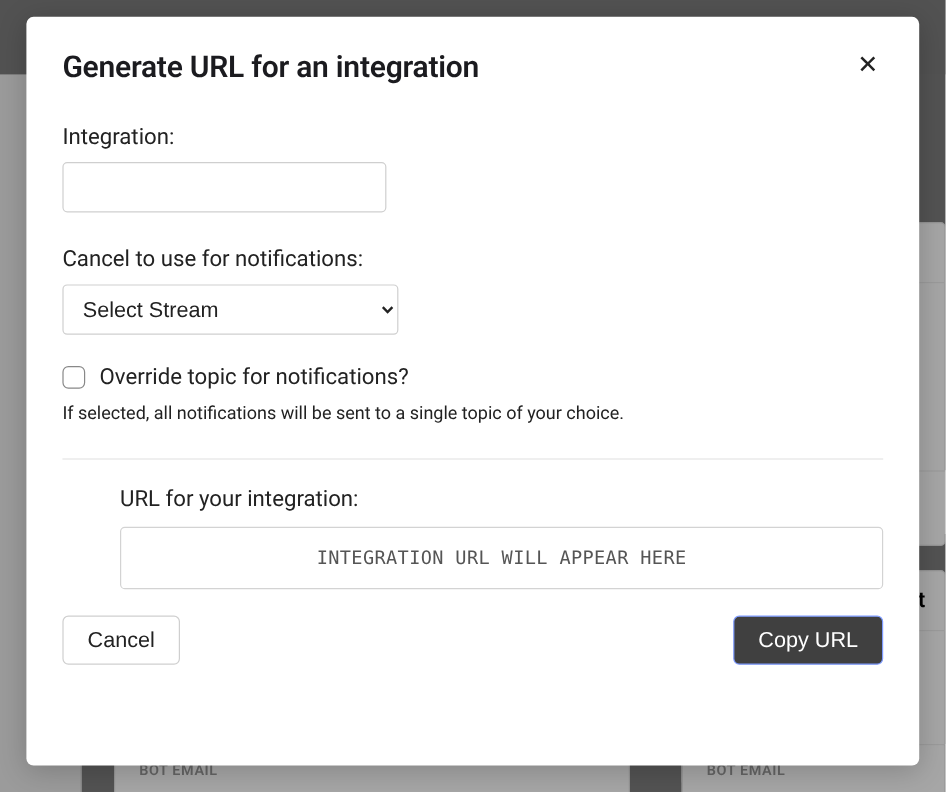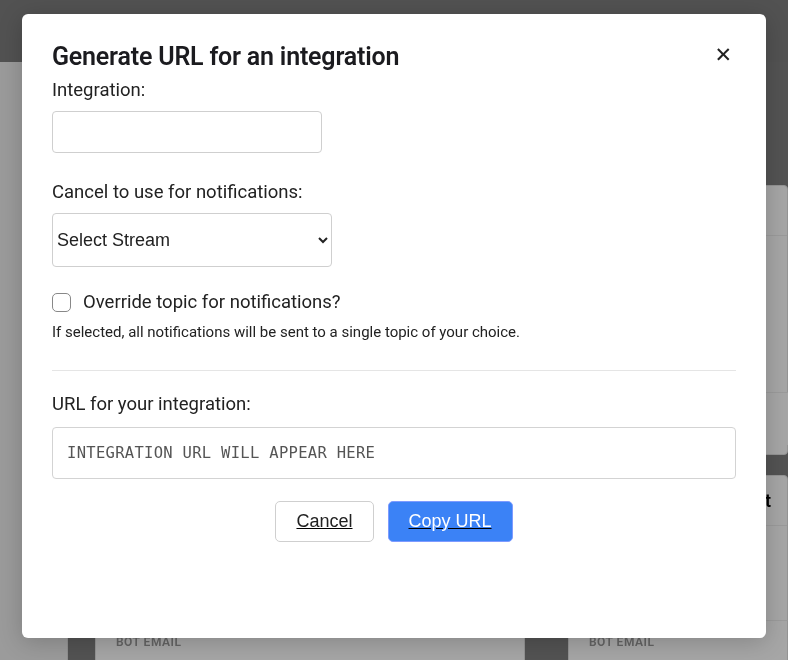--- a/index.html
+++ b/index.html
@@ -149,42 +149,42 @@
     .close-btn {
       font-size: 21px;
       line-height: 1;
       color: #222;
       cursor: pointer;
       background: none;
       border: none;
       padding: 2px 4px;
       font-weight: 400;
     }
-    .field { margin-top: 8px; }
+    .field { margin-top: 32px; }
     .field-stream { margin-top: 28px; }
     .label {
       font-size: 18.5px;
       color: #222;
       display: block;
       margin-bottom: 10px;
     }
     .text-input {
       width: 270px;
       height: 42px;
       border: 1px solid #cfcfcf;
       border-radius: 4px;
       padding: 8px 12px;
       font-size: 16px;
     }
     .select {
       width: 280px;
-      height: 54px;
+      height: 42px;
       border: 1px solid #cfcfcf;
       border-radius: 4px;
-      padding: 8px 0;
+      padding: 8px 12px;
       font-size: 18px;
       color: #222;
       background: #fff;
     }
     .helptext {
       font-size: 18.5px;
       color: #222;
       line-height: 1.55;
       margin-top: 10px;
     }
@@ -212,51 +212,51 @@
       font-size: 15px;
       color: #222;
       margin-top: 8px;
       line-height: 1.5;
     }
     .divider {
       border: none;
       border-top: 1px solid #e5e5e5;
       margin-top: 26px;
     }
-    .url-section { margin-top: 22px; }
+    .url-section { margin-top: 22px; margin-left: 48px; }
     .url-box {
       width: 100%;
       margin-top: 12px;
       border: 1px solid #d3d3d3;
       border-radius: 4px;
       padding: 16px 14px;
       font-family: ui-monospace, "SF Mono", Menlo, Consolas, monospace;
       font-size: 15.5px;
       letter-spacing: 0.3px;
       color: #555;
       background: #fff;
+      text-align: center;
     }
     .actions {
       display: flex;
-      justify-content: center;
+      justify-content: space-between;
       gap: 14px;
       margin-top: 22px;
-      text-decoration: underline;
     }
     .btn {
       font-size: 18px;
       padding: 9px 20px;
       border-radius: 5px;
       cursor: pointer;
       border: 1px solid #cfcfcf;
       background: #fff;
       color: #222;
     }
     .btn-primary {
-      background: #3b82f6;
+      background: #404040;
       border: 1px solid #7e9bff;
       color: #ffffff;
     }
   </style>
 </head>
 <body>
 
 <div class="backdrop">
   <div class="bg-strip-sidebar"></div>
   <div class="bg-strip-top"></div>

